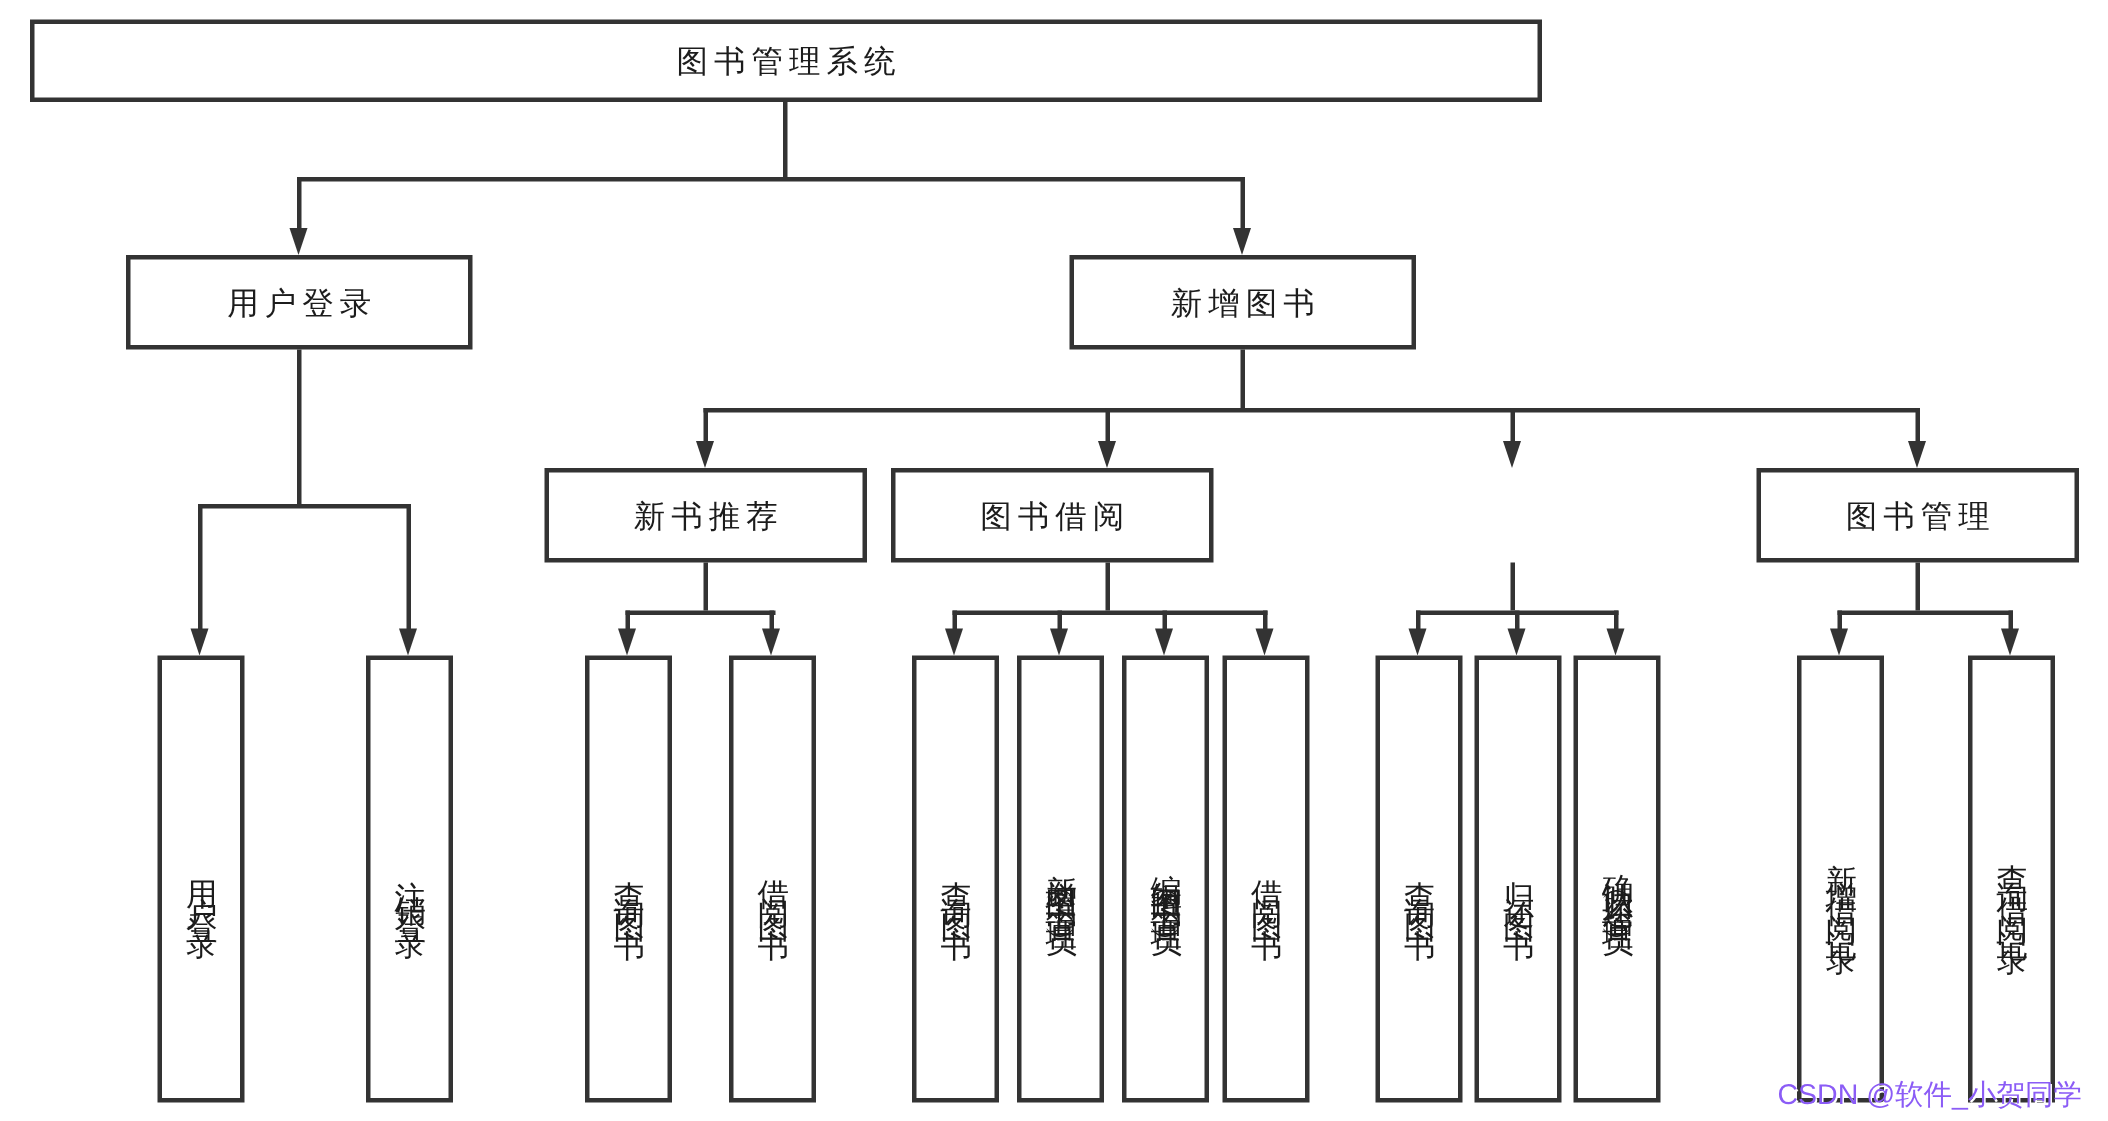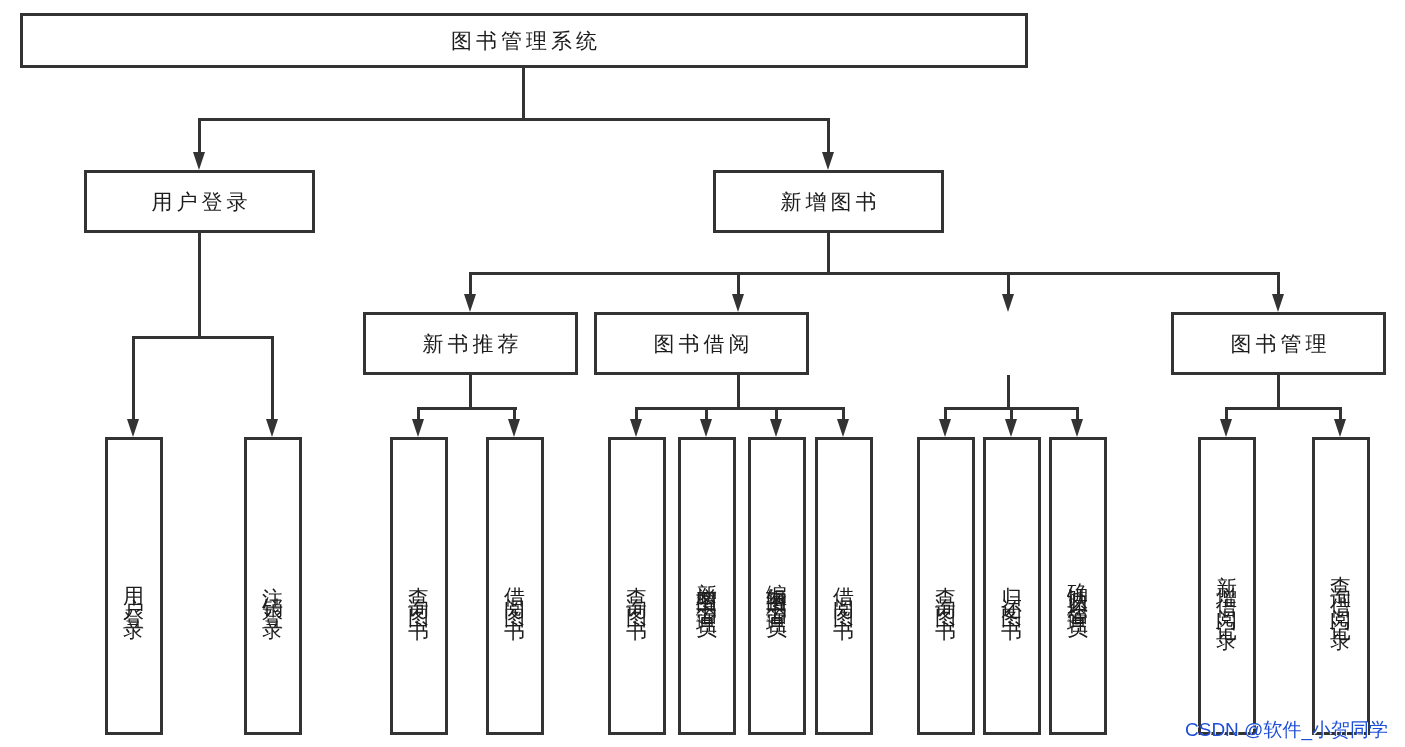--- a/index.html
+++ b/index.html
@@ -44,21 +44,21 @@
     width:0;height:0;
     border-left:6.5px solid transparent;
     border-right:6.5px solid transparent;
     border-top:18px solid var(--line);
   }
 
   .watermark{
     position:absolute;
     left:1185px;top:717px;
     font-size:19px;
-    color:#1d4ed8;
+    color:#8b5cf6;
     text-shadow:1px 1px 0 #ffffff;
     white-space:nowrap;
   }
 </style>
 </head>
 <body>
 
 <div class="canvas">
 
   <div class="box h" style="left:20px;top:13px;width:1008px;height:55px">

